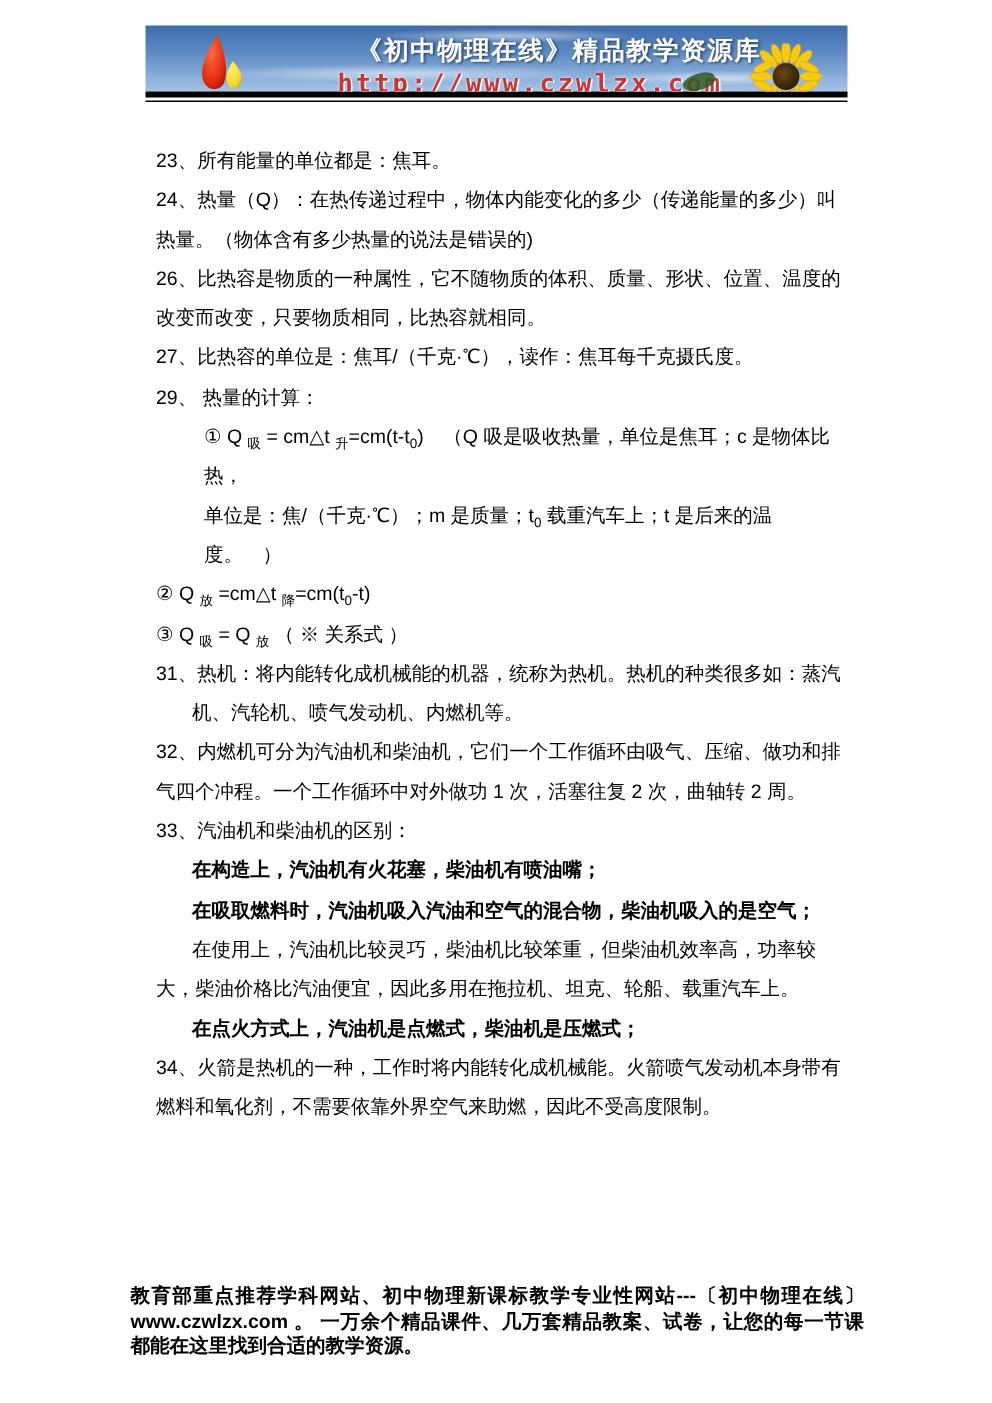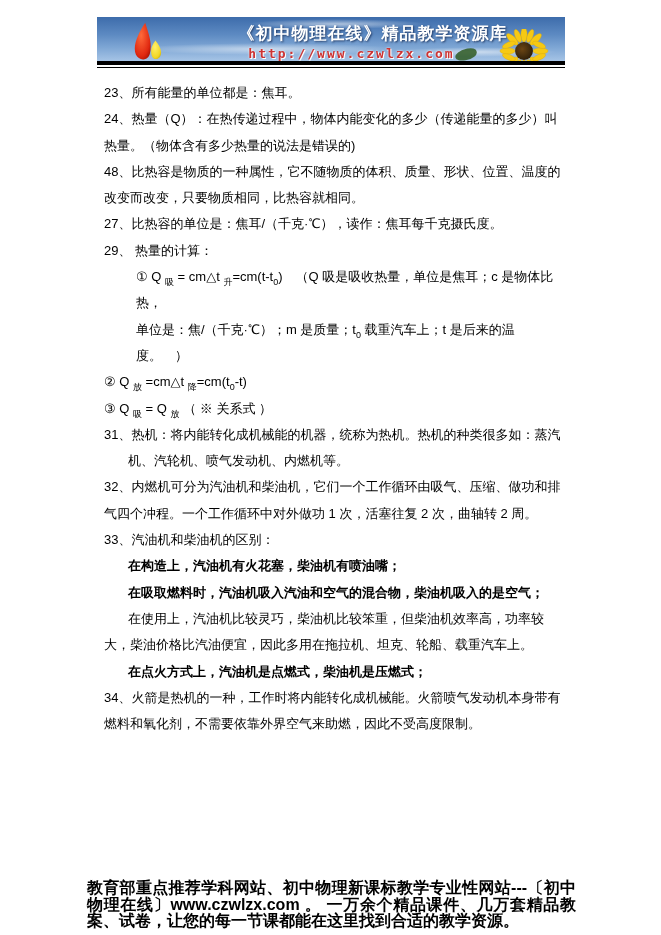--- a/index.html
+++ b/index.html
@@ -15,38 +15,38 @@
   .cloud.c1{left:150px;top:2px;width:180px;height:10px;}
   .cloud.c2{left:40px;top:26px;width:260px;height:12px;}
   .cloud.c3{left:300px;top:30px;width:160px;height:10px;}
   .banner-rule{position:absolute;left:97px;top:67px;width:468px;height:1px;background:#000;}
 
   .logo{position:absolute;left:30px;top:4px;width:42px;height:42px;}
   .banner-text{position:absolute;left:128px;top:5px;width:295px;text-align:center;}
   .banner-title{font-size:17px;font-weight:bold;color:#fff;letter-spacing:1px;
                 text-shadow:1px 1px 2px rgba(20,40,80,.8);white-space:nowrap;text-align:center;}
   .banner-url{margin-top:1px;margin-right:42px;font-family:"DejaVu Sans Mono",monospace;
-              font-size:13px;font-weight:bold;color:#cc3333;letter-spacing:2px;
+              font-size:17px;font-weight:bold;color:#cc3333;letter-spacing:2px;
               text-shadow:0 0 2px #fff,1px 1px 0 #fff;white-space:nowrap;}
   .sunflower{position:absolute;right:12px;top:12px;}
   .leaf{position:absolute;right:88px;top:32px;width:22px;height:11px;background:#2f5b22;
         border-radius:60% 40% 55% 45%;transform:rotate(-12deg);opacity:.85;}
 
   
-  .content{position:absolute;left:104px;top:80px;width:462px;font-size:13px;line-height:26.3px;}
+  .content{position:absolute;left:104px;top:94px;width:462px;font-size:13px;line-height:26.3px;}
   .note{margin:0;}
   .hang{padding-left:24px;text-indent:-24px;}
   .indent{margin-left:32px;}
   .sub-line{margin-left:24px;font-weight:bold;}
   .sub-wrap{text-indent:24px;}
   sub{font-size:9px;line-height:0;}
 
   
   .footer{position:absolute;left:87px;top:856px;width:489px;
-          font-size:16px;font-weight:bold;line-height:16.5px;text-align:justify;margin-top:24px;}
+          font-size:13px;font-weight:bold;line-height:16.5px;text-align:justify;}
 </style>
 </head>
 <body>
 
 <div class="page">
 
   <div class="banner">
     <div class="cloud c1"></div>
     <div class="cloud c2"></div>
     <div class="cloud c3"></div>
@@ -103,21 +103,21 @@
         </g>
         <circle cx="32" cy="32" r="13" fill="url(#cg)"></circle>
       </g>
     </svg>
   </div>
   <div class="banner-rule"></div>
 
   <div class="content">
       <p class="note">23、所有能量的单位都是：焦耳。</p>
       <p class="note">24、热量（Q）：在热传递过程中，物体内能变化的多少（传递能量的多少）叫热量。（物体含有多少热量的说法是错误的)</p>
-      <p class="note">48、比热容是物质的一种属性，它不随物质的体积、质量、形状、位置、温度的改变而改变，只要物质相同，比热容就相同。</p>
+      <p class="note">26、比热容是物质的一种属性，它不随物质的体积、质量、形状、位置、温度的改变而改变，只要物质相同，比热容就相同。</p>
       <p class="note">27、比热容的单位是：焦耳/（千克·℃），读作：焦耳每千克摄氏度。</p>
       <p class="note">29、 热量的计算：</p>
       <p class="note formula indent"><span>① Q </span><sub>吸</sub><span> = cm△t </span><sub>升</sub><span>=cm(t-t</span><sub>0</sub><span>)　（Q 吸是吸收热量，单位是焦耳；c 是物体比热，</span></p>
       <p class="note formula indent"><span>单位是：焦/（千克·℃）；m 是质量；t</span><sub>0</sub><span> 载重汽车上；t 是后来的温度。　）</span></p>
       <p class="note formula"><span>② Q </span><sub>放</sub><span> =cm△t </span><sub>降</sub><span>=cm(t</span><sub>0</sub><span>-t)</span></p>
       <p class="note formula"><span>③ Q </span><sub>吸</sub><span> = Q </span><sub>放</sub><span> （ ※ 关系式 ）</span></p>
       <p class="note hang">31、热机：将内能转化成机械能的机器，统称为热机。热机的种类很多如：蒸汽机、汽轮机、喷气发动机、内燃机等。</p>
       <p class="note">32、内燃机可分为汽油机和柴油机，它们一个工作循环由吸气、压缩、做功和排气四个冲程。一个工作循环中对外做功 1 次，活塞往复 2 次，曲轴转 2 周。</p>
       <p class="note">33、汽油机和柴油机的区别：</p>
       <p class="note sub-line">在构造上，汽油机有火花塞，柴油机有喷油嘴；</p>

